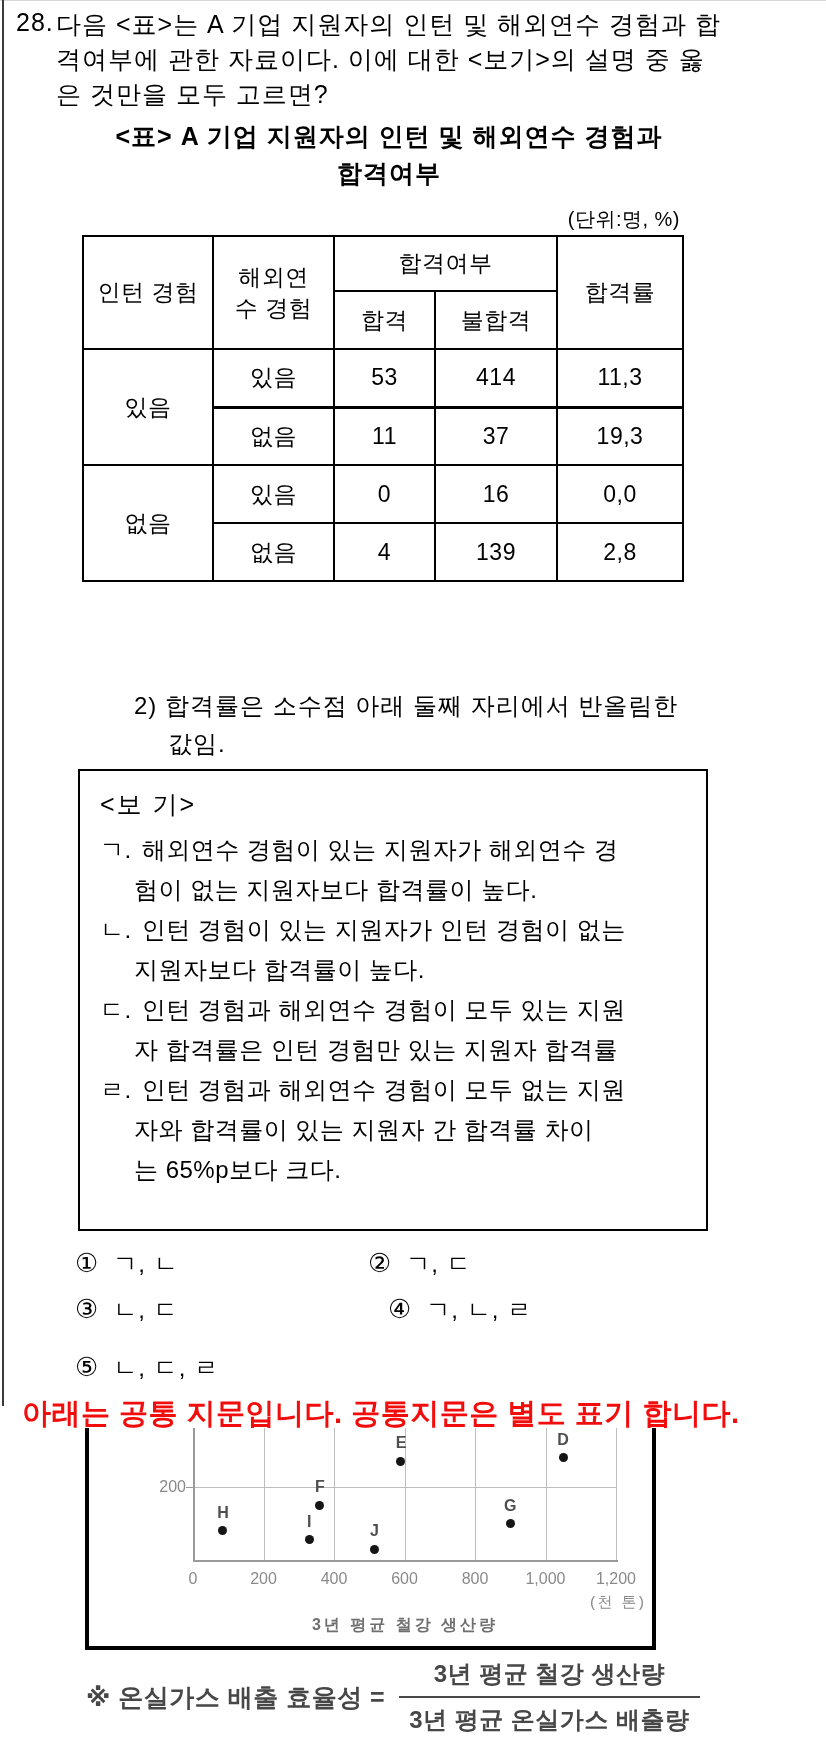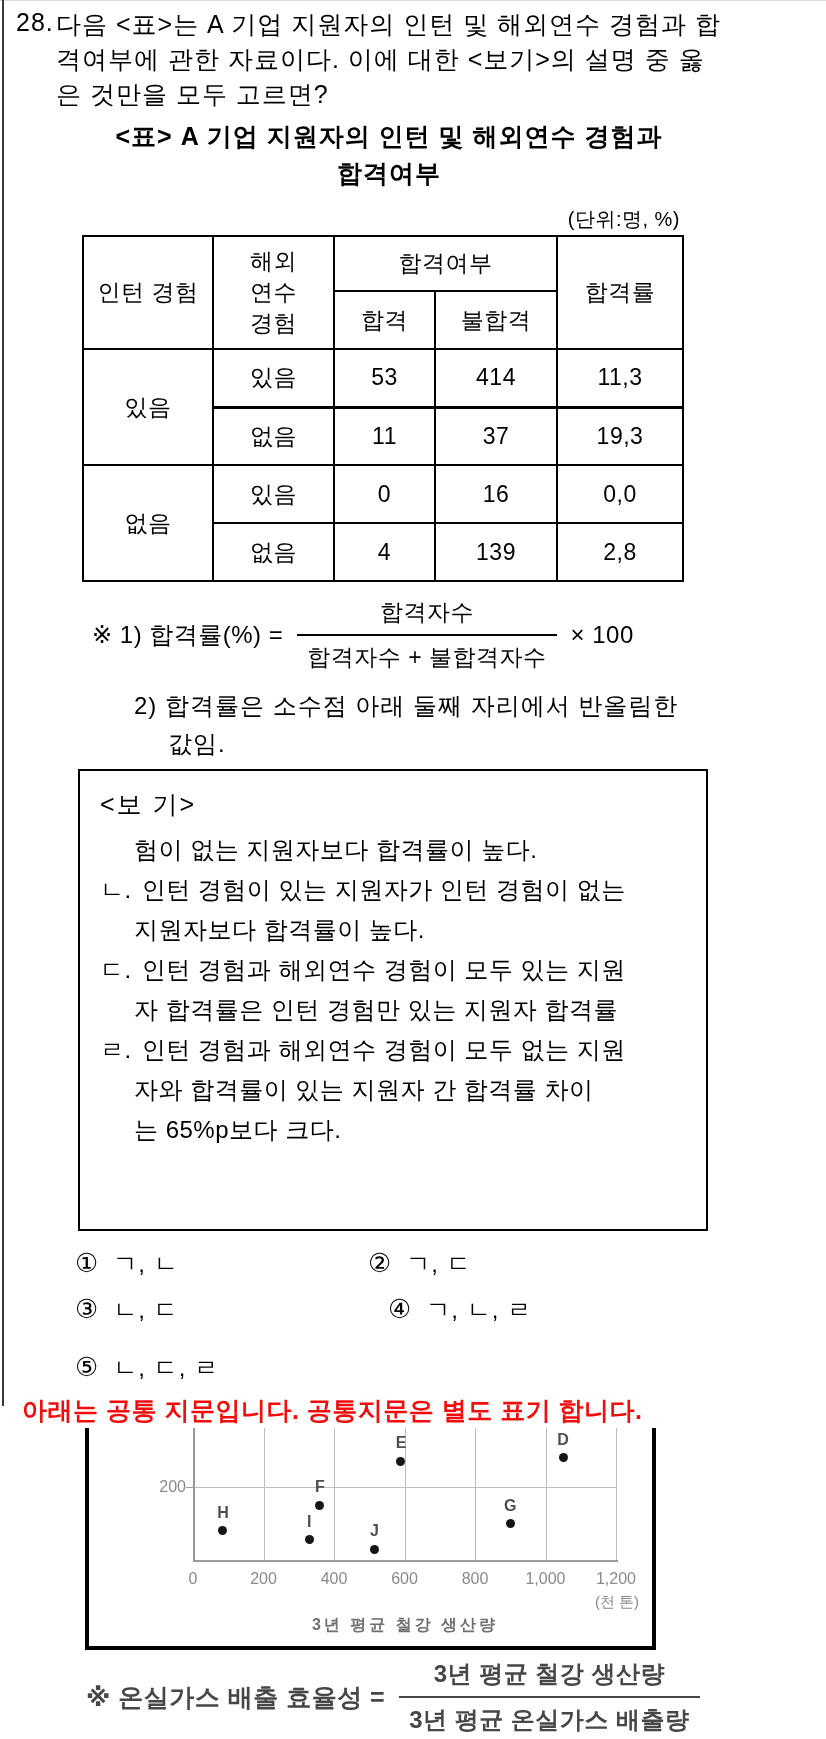--- a/index.html
+++ b/index.html
@@ -19,29 +19,29 @@
   .frac .den{display:block;font-size:23px;border-top:2px solid #000;padding:6px 10px 0 10px;letter-spacing:0.5px;}
   .ftext{font-size:24px;letter-spacing:0.5px;white-space:nowrap;}
   .note2{font-size:24px;letter-spacing:1px;white-space:nowrap;}
   #bogi{border:2px solid #000;padding:13px 14px 0 20px;box-sizing:border-box;}
   .bg-title{font-size:25px;letter-spacing:2px;margin-bottom:6px;line-height:40px;}
   .bg-line{font-size:24px;line-height:40px;letter-spacing:0.5px;white-space:nowrap;}
   .bg-line .mk{margin-right:10px;}
   .bg-cont{margin-left:34px;}
   .choice{font-size:24px;letter-spacing:1px;white-space:nowrap;}
   .choice .cnum{font-size:26px;margin-right:14px;}
-  .notice{font-size:25px;font-weight:bold;letter-spacing:0.5px;white-space:nowrap;}
+  .notice{font-size:29px;font-weight:bold;letter-spacing:0.5px;white-space:nowrap;}
   .gridv{width:1px;background:#bdbdbd;}
   .gridh{height:1px;background:#bdbdbd;}
   .axis{background:#9a9a9a;}
   .xtick{font-size:16px;color:#8a8a8a;text-align:center;width:44px;}
   .ytick{font-size:16px;color:#8a8a8a;text-align:right;width:38px;}
   .ptdot{width:9px;height:9px;border-radius:50%;background:#151515;}
   .ptlab{width:26px;text-align:center;font-size:16px;font-weight:bold;color:#4f4f4f;}
-  .xunit{font-size:15px;color:#8a8a8a;text-align:center;width:64px;}
+  .xunit{font-size:15px;color:#8a8a8a;text-align:center;width:64px;font-family:Liberation Mono, monospace;}
   .xlabel{font-size:16px;color:#6f6f6f;text-align:center;letter-spacing:3px;font-weight:bold;}
   .eform{color:#474747;font-weight:bold;}
   .eform .num{border-color:#474747;}
   .eform .ftext{font-size:25px;}
   .eform .frac .num,.eform .frac .den{font-size:24px;border-color:#474747;}
 </style>
 </head>
 <body>
 
 <div id="page">
@@ -63,21 +63,21 @@
     <colgroup>
         <col style="width:130px">
         <col style="width:121px">
         <col style="width:101px">
         <col style="width:122px">
         <col style="width:126px">
       </colgroup>
     <tbody>
         <tr style="height:55px;">
       <td rowspan="2">인턴 경험</td>
-      <td rowspan="2" style="padding:0 30px;">해외연수 경험</td>
+      <td rowspan="2" style="padding:0 14px;">해외연수 경험</td>
       <td colspan="2">합격여부</td>
       <td rowspan="2">합격률</td>
     </tr>
     <tr style="height:58px;">
       <td>합격</td>
       <td>불합격</td>
     </tr>
     <tr style="height:58px;">
       <td rowspan="2">있음</td>
       <td class="thick">있음</td>
@@ -100,35 +100,28 @@
     </tr>
     <tr style="height:58px;">
       <td>없음</td>
       <td>4</td>
       <td>139</td>
       <td>2,8</td>
     </tr>
   </tbody>
     </table>
 
-  <div class="abs frac-row" style="left:92px;top:596px;height:78px;">
-    <span class="ftext">※ 1) 합격률(%) =</span>
-    <span class="frac">
-      <span class="num">합격자수</span>
-      <span class="den">합격자수 + 불합격자수</span>
-    </span>
-    <span class="ftext">× 100</span>
-  </div>
 
   <div class="abs note2" style="left:134px;top:690px;">2) 합격률은 소수점 아래 둘째 자리에서 반올림한</div>
   <div class="abs note2" style="left:168px;top:728px;">값임.</div>
 
   <div id="bogi" class="abs" style="left:78px;top:769px;width:630px;height:462px;">
     <div class="bg-title">&lt;보  기&gt;</div>
     <div>
+      <div class="bg-line"><span class="mk">ㄱ.</span><span>해외연수 경험이 있는 지원자가 해외연수 경</span></div>
       <div class="bg-line bg-cont">험이 없는 지원자보다 합격률이 높다.</div>
     </div>
     <div>
       <div class="bg-line"><span class="mk">ㄴ.</span><span>인턴 경험이 있는 지원자가 인턴 경험이 없는</span></div>
       <div class="bg-line bg-cont">지원자보다 합격률이 높다.</div>
     </div>
     <div>
       <div class="bg-line"><span class="mk">ㄷ.</span><span>인턴 경험과 해외연수 경험이 모두 있는 지원</span></div>
       <div class="bg-line bg-cont">자 합격률은 인턴 경험만 있는 지원자 합격률</div>
     </div>

